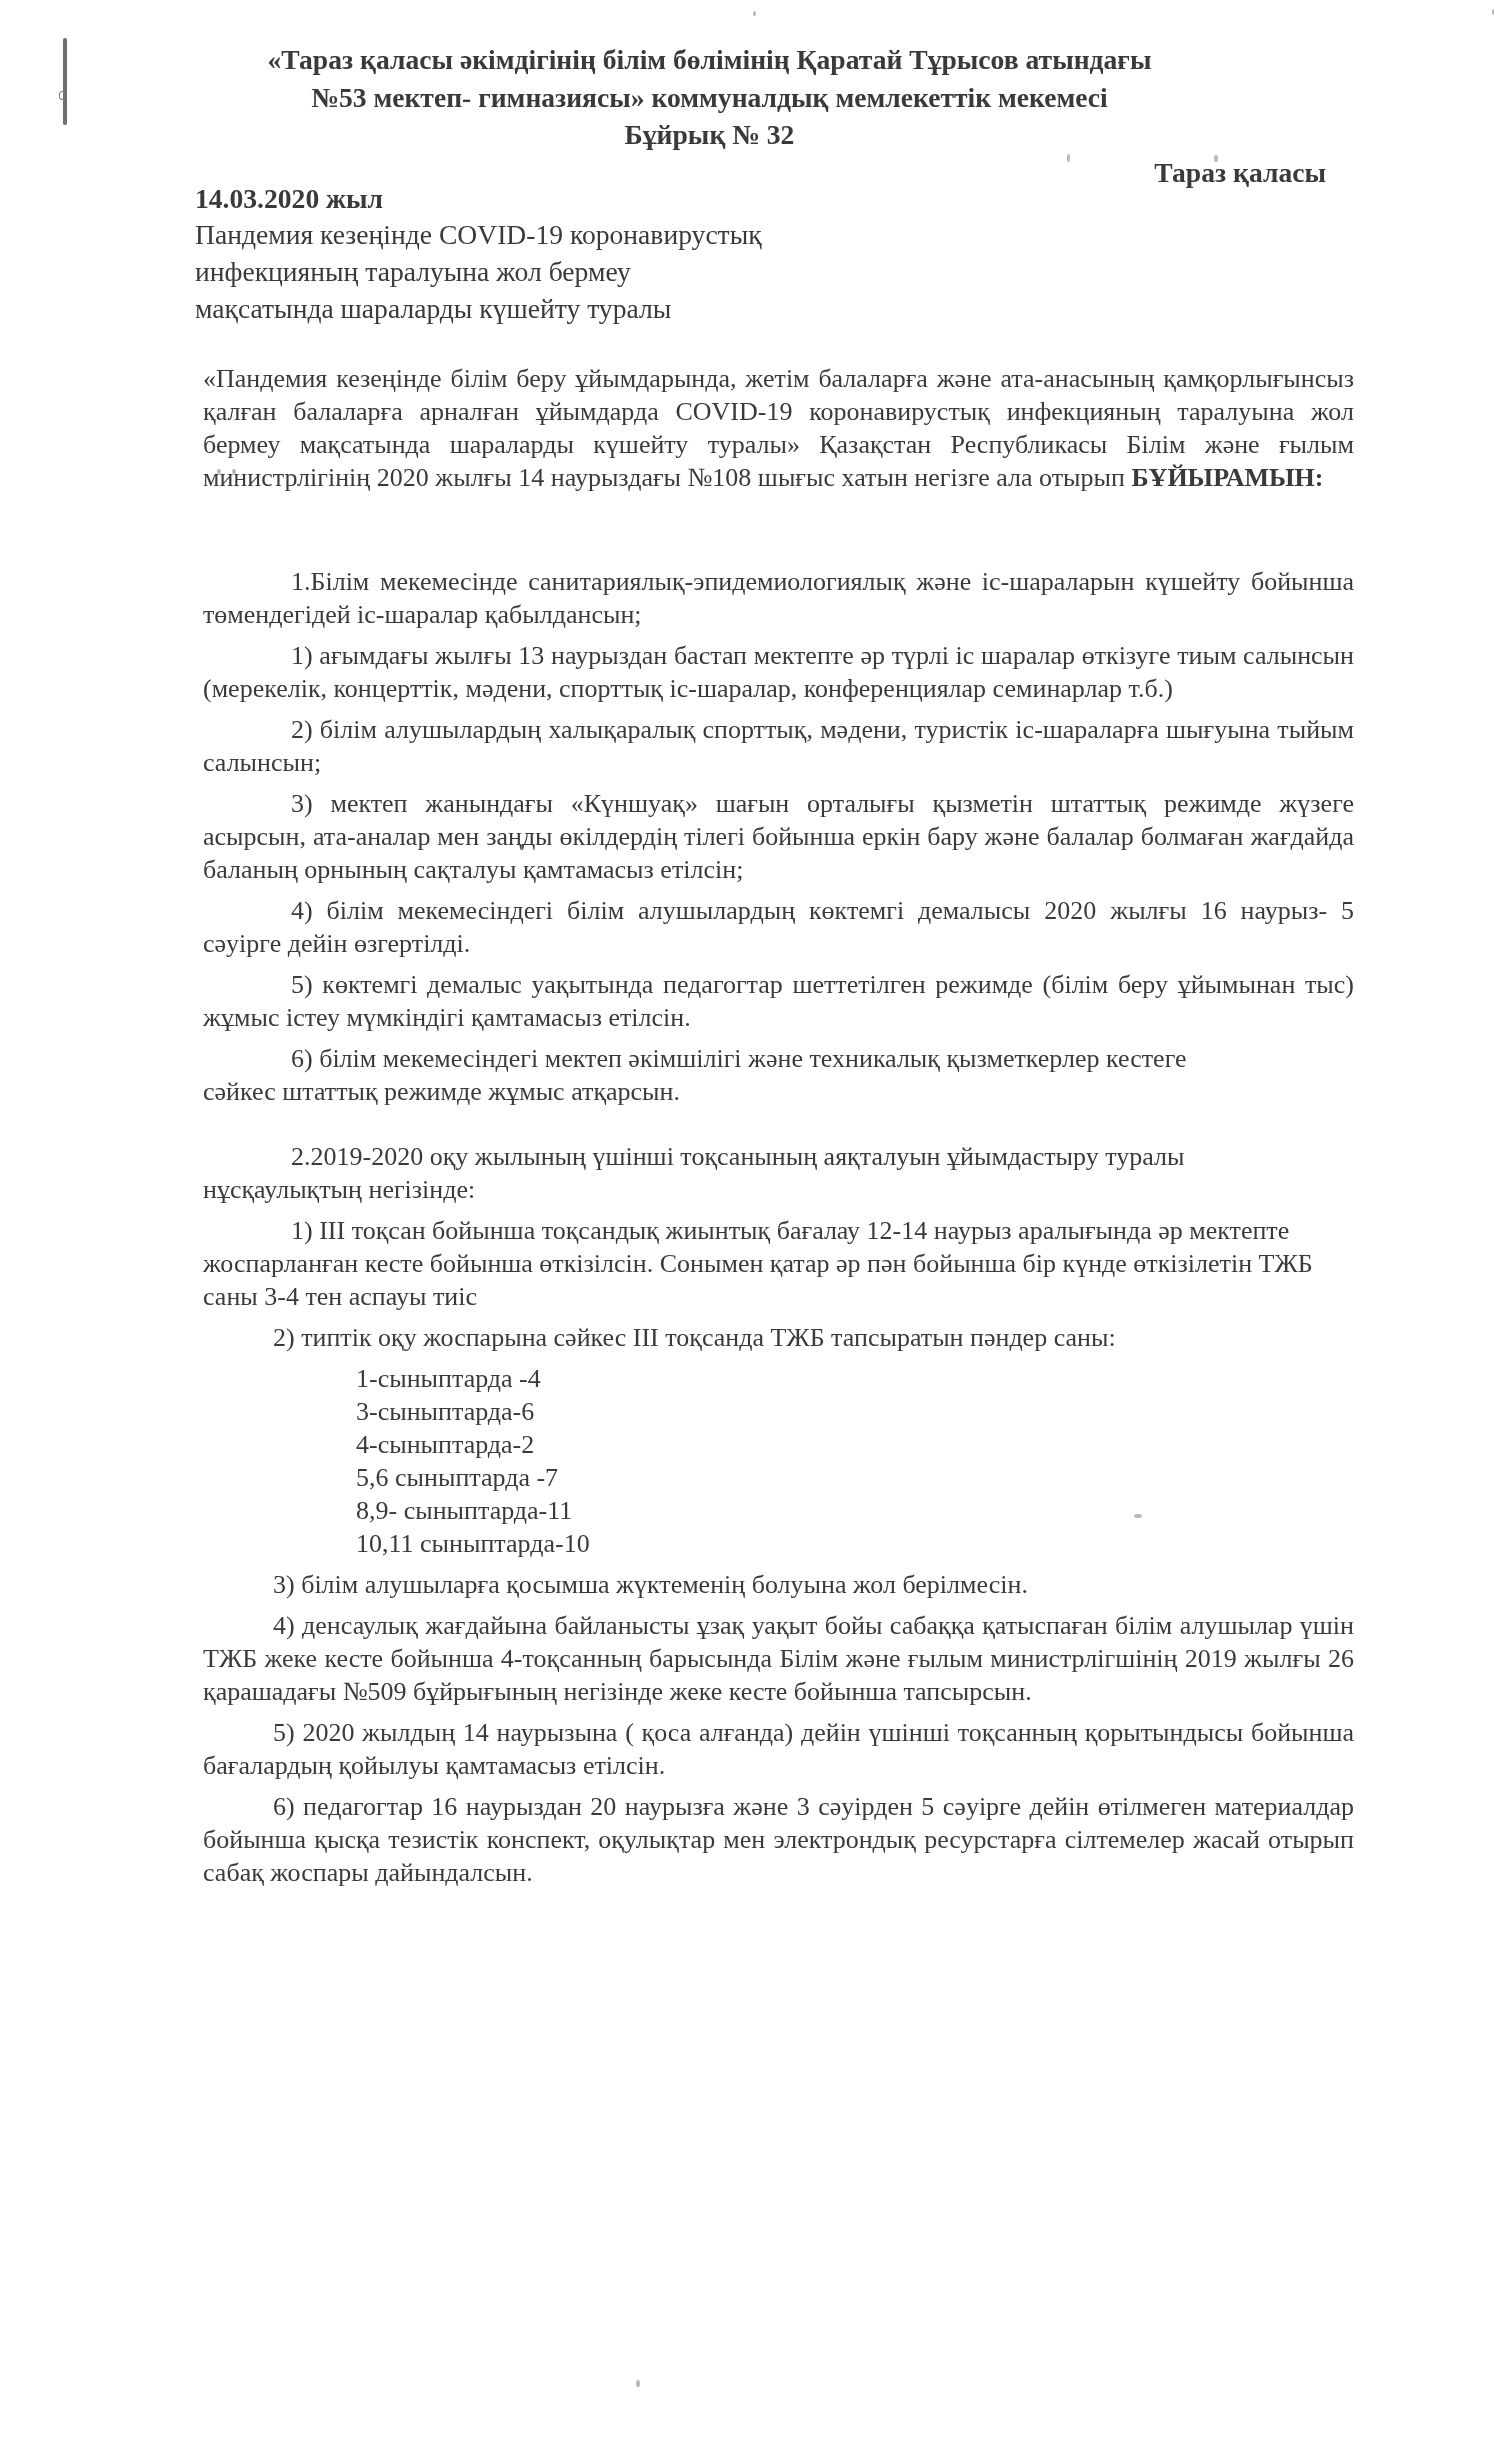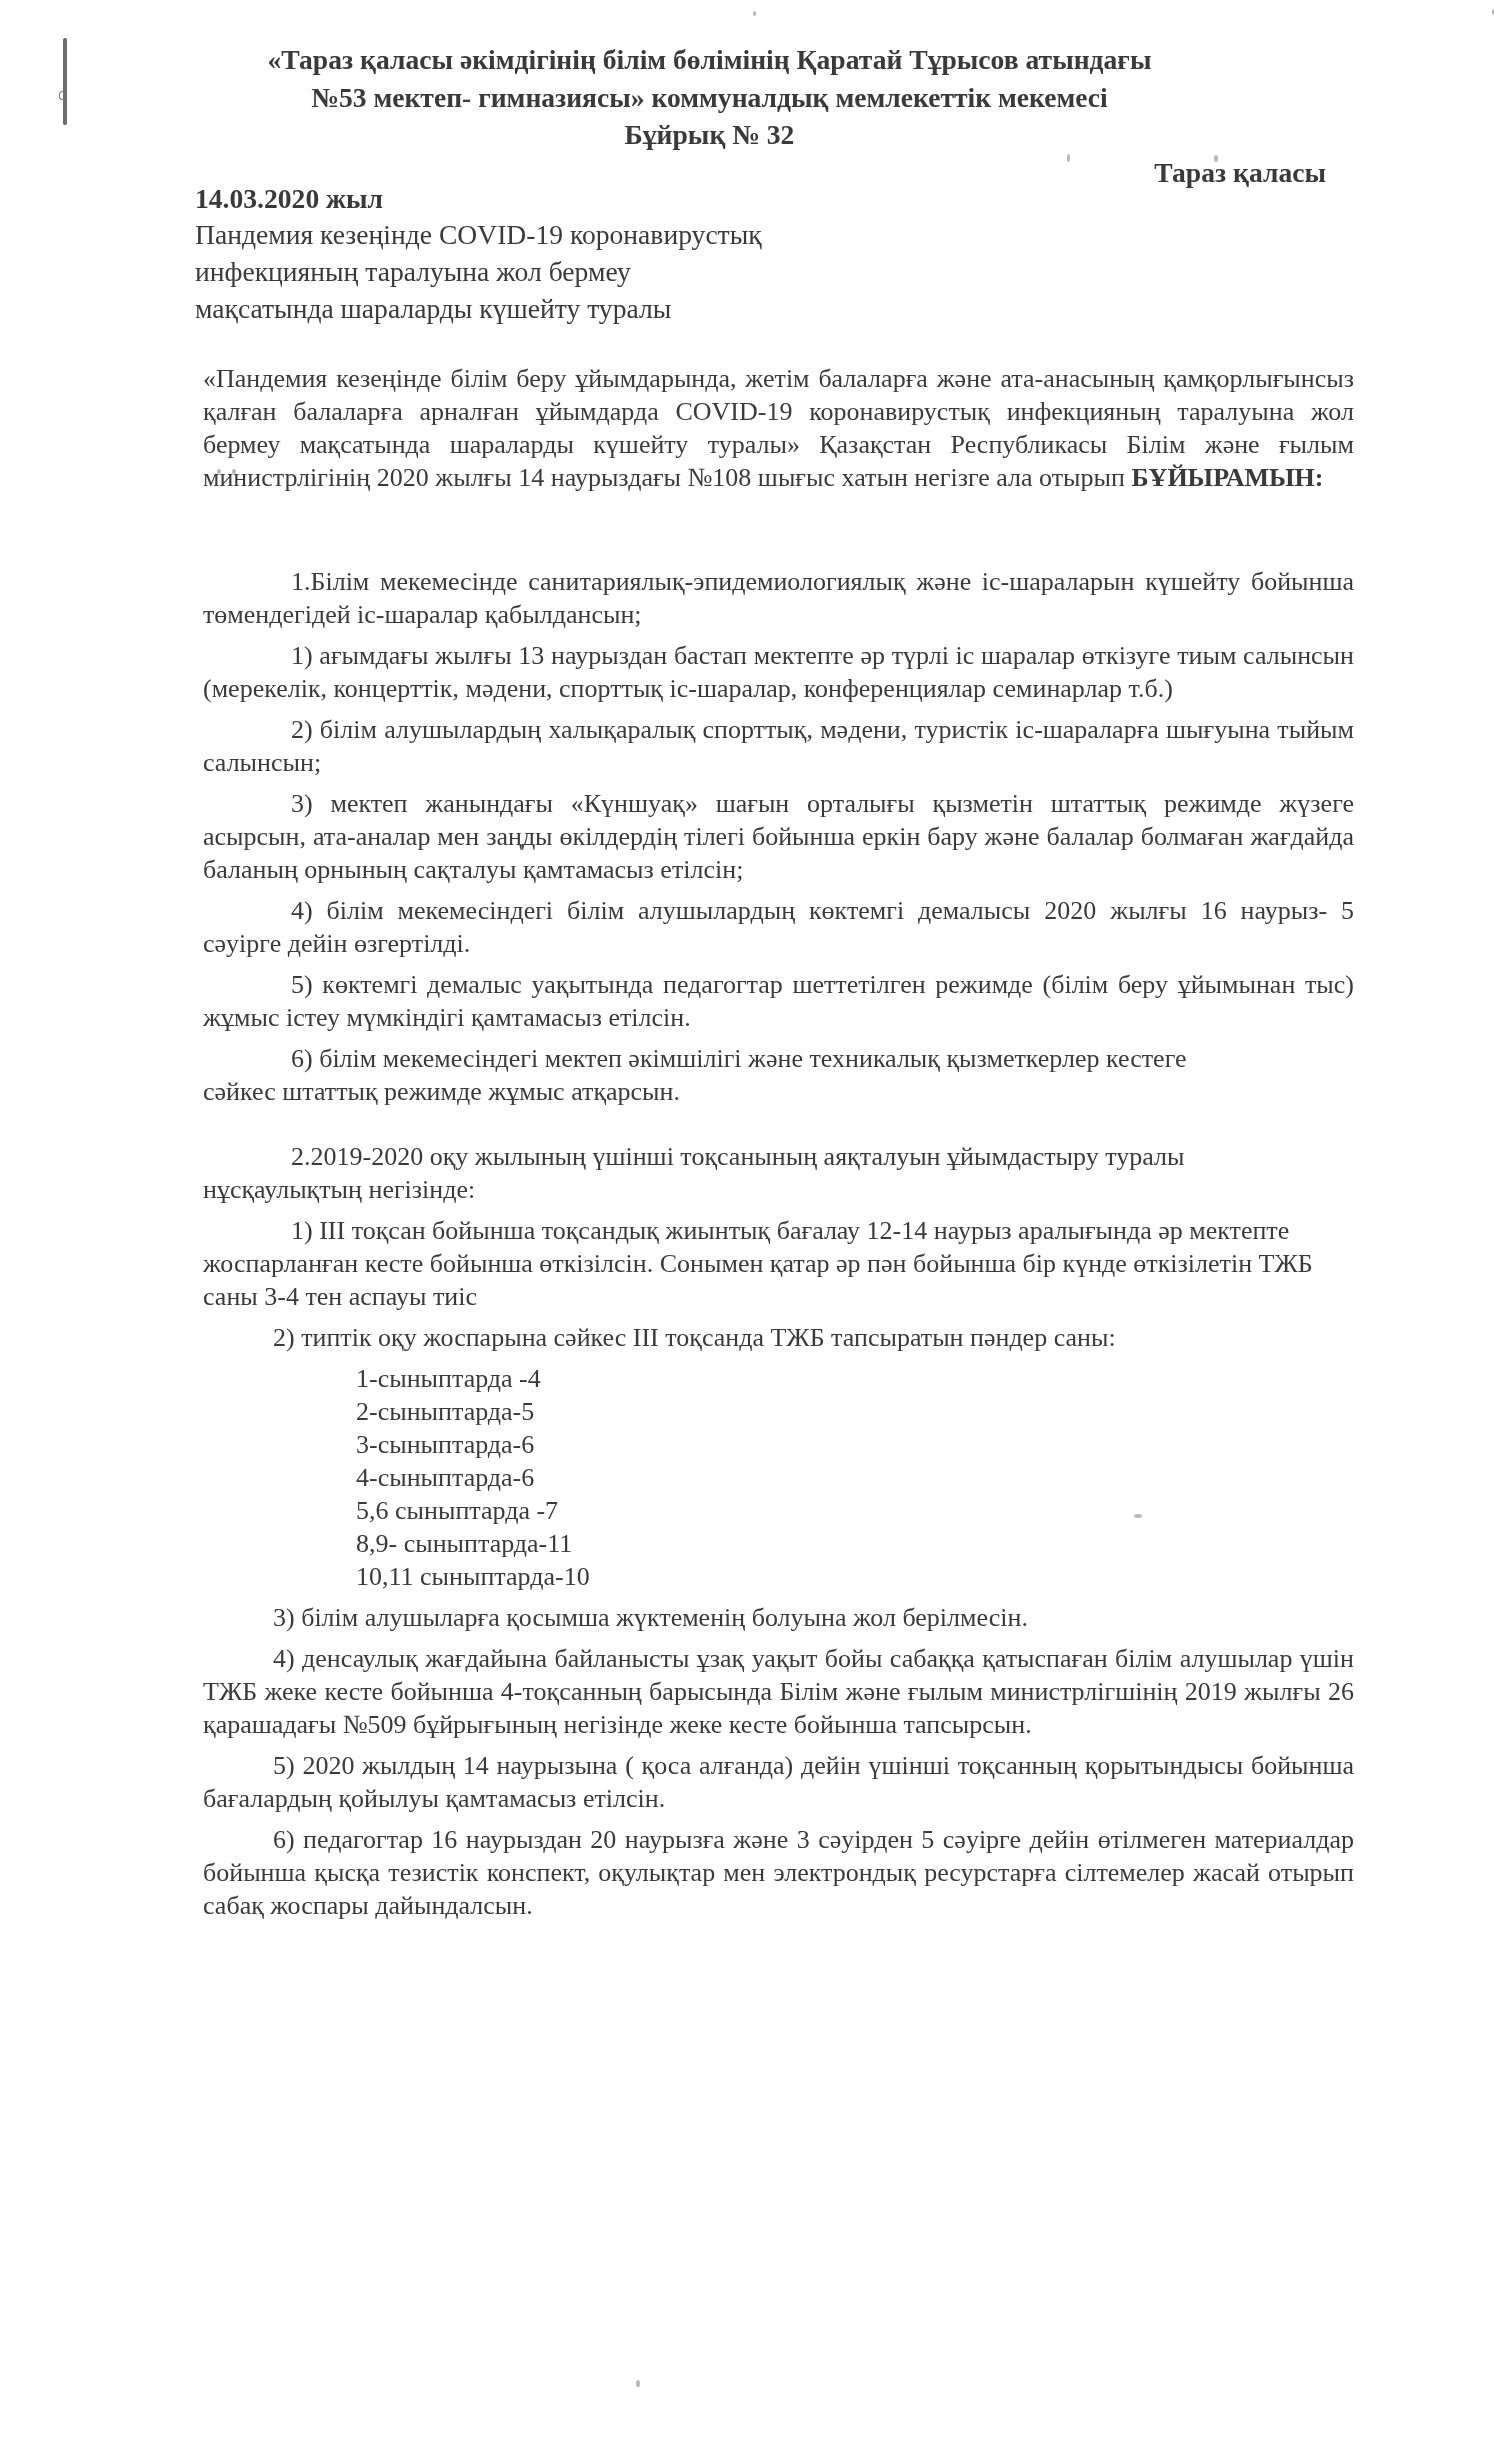--- a/index.html
+++ b/index.html
@@ -145,23 +145,22 @@
     <p class="para indent">5)  көктемгі демалыс уақытында  педагогтар шеттетілген режимде (білім беру ұйымынан тыс) жұмыс істеу мүмкіндігі қамтамасыз етілсін.</p>
     <p class="para indent" style="text-align:left;width:1055px;">6) білім мекемесіндегі мектеп әкімшілігі және техникалық қызметкерлер кестеге сәйкес  штаттық режимде жұмыс атқарсын.</p>
   </div>
 
   <div class="body p-section2">
     <p class="para indent" style="text-align:left;width:1055px;">2.2019-2020 оқу жылының үшінші тоқсанының аяқталуын ұйымдастыру туралы нұсқаулықтың негізінде:</p>
     <p class="para indent" style="text-align:left;width:1126px;">1)  ІІІ тоқсан бойынша тоқсандық жиынтық бағалау 12-14 наурыз аралығында әр мектепте жоспарланған кесте бойынша өткізілсін. Сонымен қатар әр пән бойынша бір күнде өткізілетін ТЖБ саны 3-4 тен аспауы тиіс</p>
     <p class="para indent2">2)  типтік оқу жоспарына сәйкес  ІІІ тоқсанда ТЖБ тапсыратын пәндер саны:</p>
     <ul class="sublist">
       <li>1-сыныптарда -4</li>
-      <li>2-сыныптарда-5</li>
       <li>3-сыныптарда-6</li>
-      <li>4-сыныптарда-6</li>
+      <li>4-сыныптарда-2</li>
       <li>5,6 сыныптарда -7</li>
       <li>8,9- сыныптарда-11</li>
       <li>10,11 сыныптарда-10</li>
     </ul>
     <p class="para indent2">3) білім алушыларға қосымша жүктеменің болуына жол берілмесін.</p>
     <p class="para indent2">4) денсаулық жағдайына  байланысты ұзақ уақыт бойы сабаққа қатыспаған білім алушылар үшін  ТЖБ жеке кесте  бойынша  4-тоқсанның барысында Білім және ғылым министрлігшінің 2019 жылғы 26 қарашадағы №509 бұйрығының негізінде жеке кесте бойынша тапсырсын.</p>
     <p class="para indent2">5) 2020 жылдың 14 наурызына ( қоса алғанда) дейін үшінші  тоқсанның қорытындысы бойынша бағалардың қойылуы қамтамасыз етілсін.</p>
     <p class="para indent2">6) педагогтар 16 наурыздан 20 наурызға және 3 сәуірден 5 сәуірге дейін өтілмеген материалдар бойынша  қысқа тезистік конспект, оқулықтар мен электрондық ресурстарға сілтемелер жасай отырып  сабақ жоспары дайындалсын.</p>
   </div>
 

